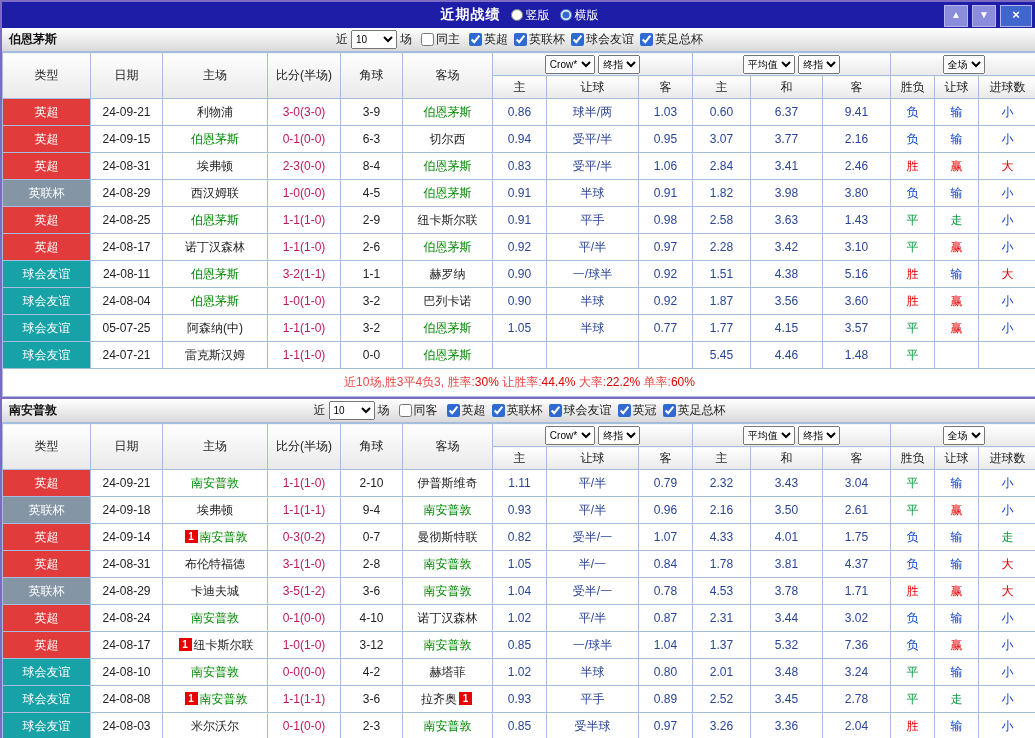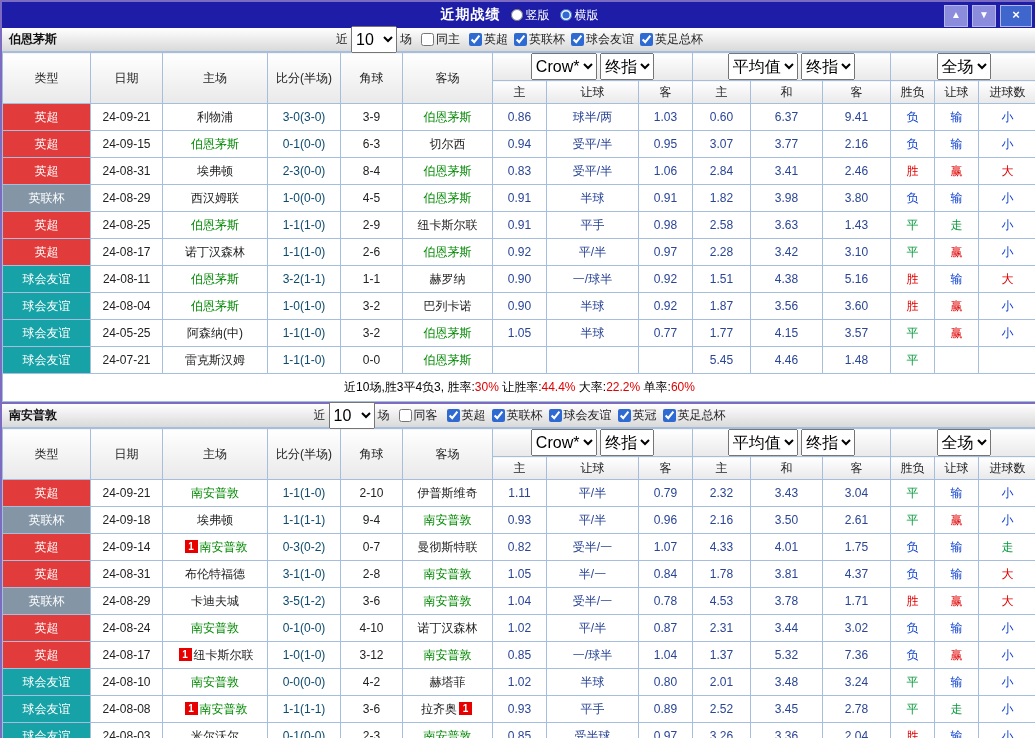--- a/index.html
+++ b/index.html
@@ -18,40 +18,40 @@
   .win-btn.close{background:#3f66cc;width:30px;font-size:13px;font-weight:bold;line-height:17px}
 
   
   .panel + .panel{border-top:2px solid #7b6cc2}
   .filterbar{height:23px;min-height:23px;background:linear-gradient(#ffffff,#d9d9d9);display:flex;align-items:center;position:relative;border-bottom:1px solid #a6bedd}
   .team-name{position:absolute;left:7px;font-weight:bold;color:#111}
   .filter-controls{margin:0 auto;display:flex;align-items:center;gap:3px}
   .filter-controls .cb{display:flex;align-items:center;margin-left:6px;cursor:pointer}
   .filter-controls input[type=checkbox]{width:13px;height:13px;margin:0 2px 0 0;accent-color:#2e6ad1}
   .league-filters{display:flex;align-items:center}
-  .sel{font-size:16px;height:27px;font-family:inherit}
+  .sel{font-size:10px;height:19px;font-family:inherit}
   .sel.count{width:46px}
 
   
   table{width:100%;border-collapse:collapse;table-layout:fixed}
   th,td{border:1px solid #a6bedd;text-align:center;white-space:nowrap;overflow:hidden;padding:0}
   thead th{height:22px;background:linear-gradient(#ffffff,#e9e9e9);font-weight:normal;color:#222}
   tbody td{height:26px;background:#fff}
   tbody td.type-red{background:#e23b3b;color:#fff}
   tbody td.type-gray{background:#8496a6;color:#fff}
   tbody td.type-teal{background:#16a2a6;color:#fff}
-  td.score{color:#0c4a6e}
+  td.score{color:#be185d}
   td.odds{color:#2a4596}
   .team-green{color:#038a03}
   .team-plain{color:#222}
   .badge{display:inline-block;min-width:11px;height:13px;line-height:13px;background:#e80000;color:#fff;font-size:10px;font-weight:bold;padding:0 1px;margin:0 2px;vertical-align:1px}
   .c-red{color:#e10000}
   .c-green{color:#089b3c}
   .c-blue{color:#0b3fd0}
-  .c-black{color:#000000}
+  .c-black{color:#ef4444}
 
   .summary{height:27px;min-height:27px;display:flex;align-items:center;justify-content:center;border:1px solid #a6bedd;border-top:none;font-size:12px;background:#fff}
 </style>
 </head>
 <body>
 
 <div class="window">
 
   <div class="titlebar">
     <div class="title-group">
@@ -287,21 +287,21 @@
             <td class="odds">0.92</td>
             <td class="odds">1.87</td>
             <td class="odds">3.56</td>
             <td class="odds">3.60</td>
             <td class="c-red">胜</td>
             <td class="c-red">赢</td>
             <td class="c-blue">小</td>
           </tr>
           <tr>
             <td class="type-cell type-teal">球会友谊</td>
-            <td class="date">24-05-25</td>
+            <td class="date">05-07-25</td>
             <td class="teamcell"><span class="team-plain">阿森纳(中)</span></td>
             <td class="score">1-1(1-0)</td>
             <td class="corner">3-2</td>
             <td class="teamcell"><span class="team-green">伯恩茅斯</span></td>
             <td class="odds">1.05</td>
             <td class="odds">半球</td>
             <td class="odds">0.77</td>
             <td class="odds">1.77</td>
             <td class="odds">4.15</td>
             <td class="odds">3.57</td>

